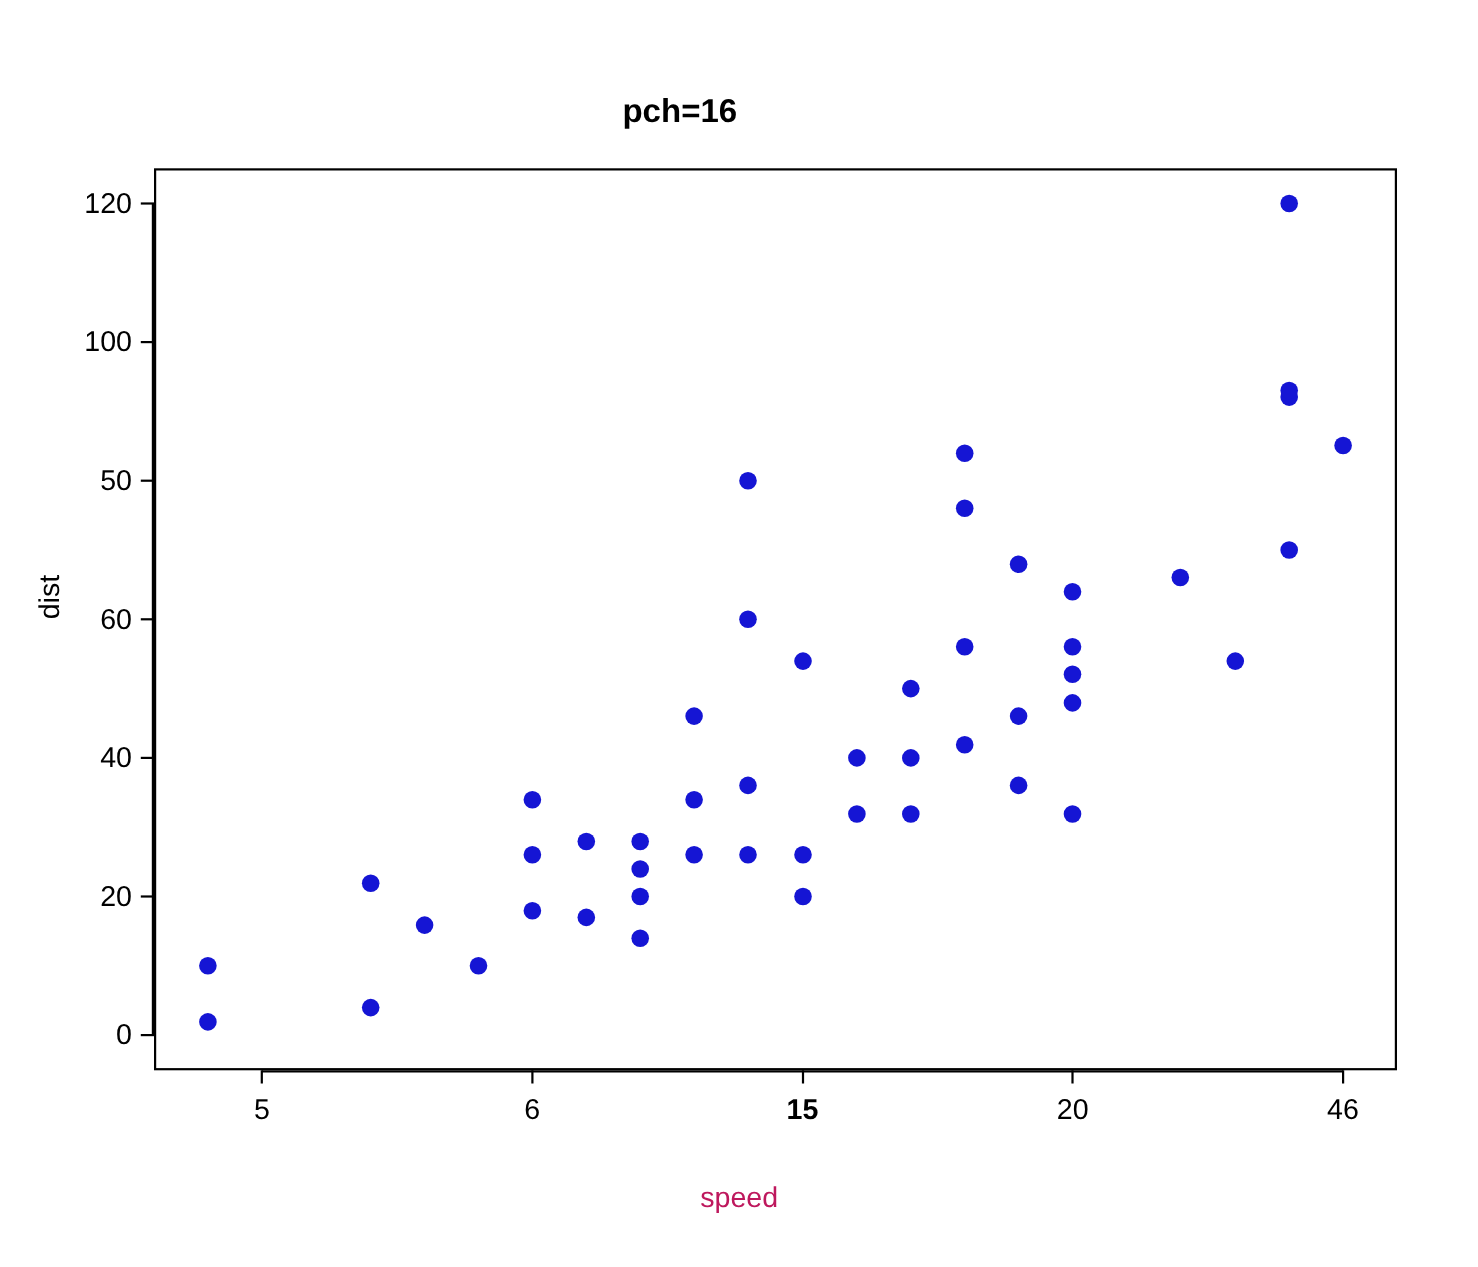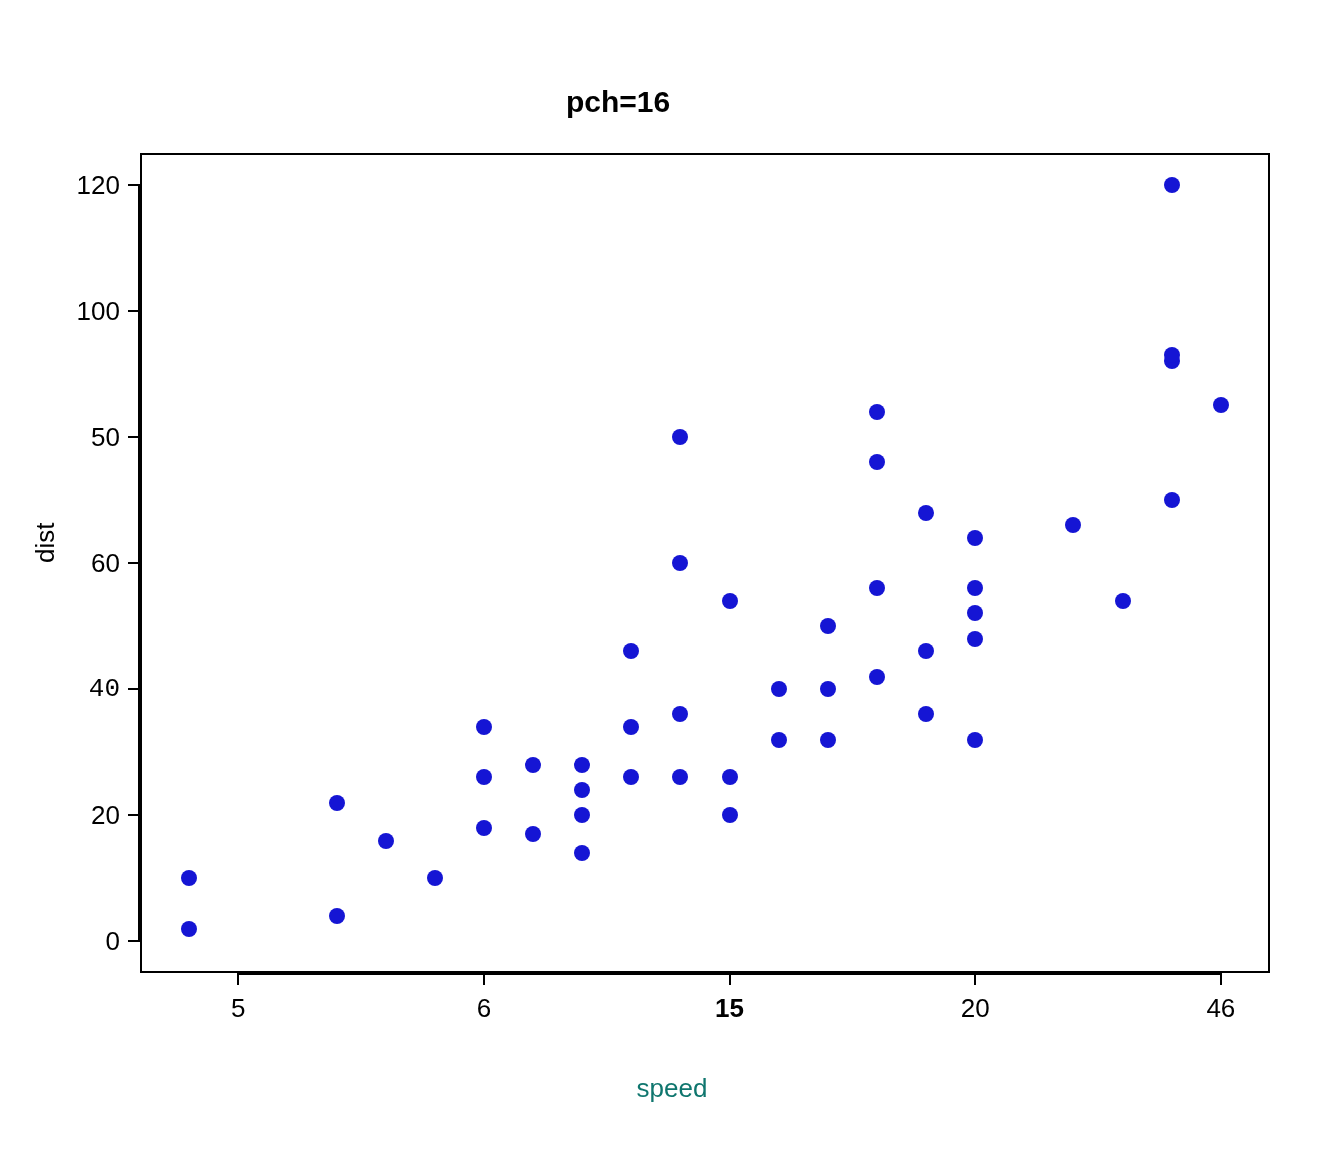--- a/index.html
+++ b/index.html
@@ -45,21 +45,21 @@
       font-size: 26px;
       color: #000;
     }
     .xlabel {
       position: absolute;
       left: 0;
       top: 1060px;
       width: 1344px;
       text-align: center;
       font-size: 26px;
-      color: #0f766e;
+      color: #be185d;
     }
     .x-tick-label {
       position: absolute;
       font-size: 26px;
       color: #000;
       transform: translateX(-50%);
     }
     .y-tick-label {
       position: absolute;
       font-size: 26px;
@@ -116,21 +116,21 @@
       <div class="x-tick-label" style="left: 729.565px; top: 980px; font-weight: bold;">15</div>
       <div class="x-tick" style="left: 974.217px; top: 960px;"></div>
       <div class="x-tick-label" style="left: 975.217px; top: 980px;">20</div>
       <div class="x-tick" style="left: 1219.87px; top: 960px;"></div>
       <div class="x-tick-label" style="left: 1220.87px; top: 980px;">46</div>
       <div class="y-tick" style="left: 128px; top: 927.462px;"></div>
       <div class="y-tick-label" style="left: 70px; top: 928.462px; width: 50px;">0</div>
       <div class="y-tick" style="left: 128px; top: 801.308px;"></div>
       <div class="y-tick-label" style="left: 70px; top: 802.308px; width: 50px;">20</div>
       <div class="y-tick" style="left: 128px; top: 675.154px;"></div>
-      <div class="y-tick-label" style="left: 70px; top: 676.154px; width: 50px; font-family: Liberation Mono, monospace;">40</div>
+      <div class="y-tick-label" style="left: 70px; top: 676.154px; width: 50px;">40</div>
       <div class="y-tick" style="left: 128px; top: 549px;"></div>
       <div class="y-tick-label" style="left: 70px; top: 550px; width: 50px;">60</div>
       <div class="y-tick" style="left: 128px; top: 422.846px;"></div>
       <div class="y-tick-label" style="left: 70px; top: 423.846px; width: 50px;">50</div>
       <div class="y-tick" style="left: 128px; top: 296.692px;"></div>
       <div class="y-tick-label" style="left: 70px; top: 297.692px; width: 50px;">100</div>
       <div class="y-tick" style="left: 128px; top: 170.538px;"></div>
       <div class="y-tick-label" style="left: 70px; top: 171.538px; width: 50px;">120</div>
     </div>
   <div id="points-layer">

